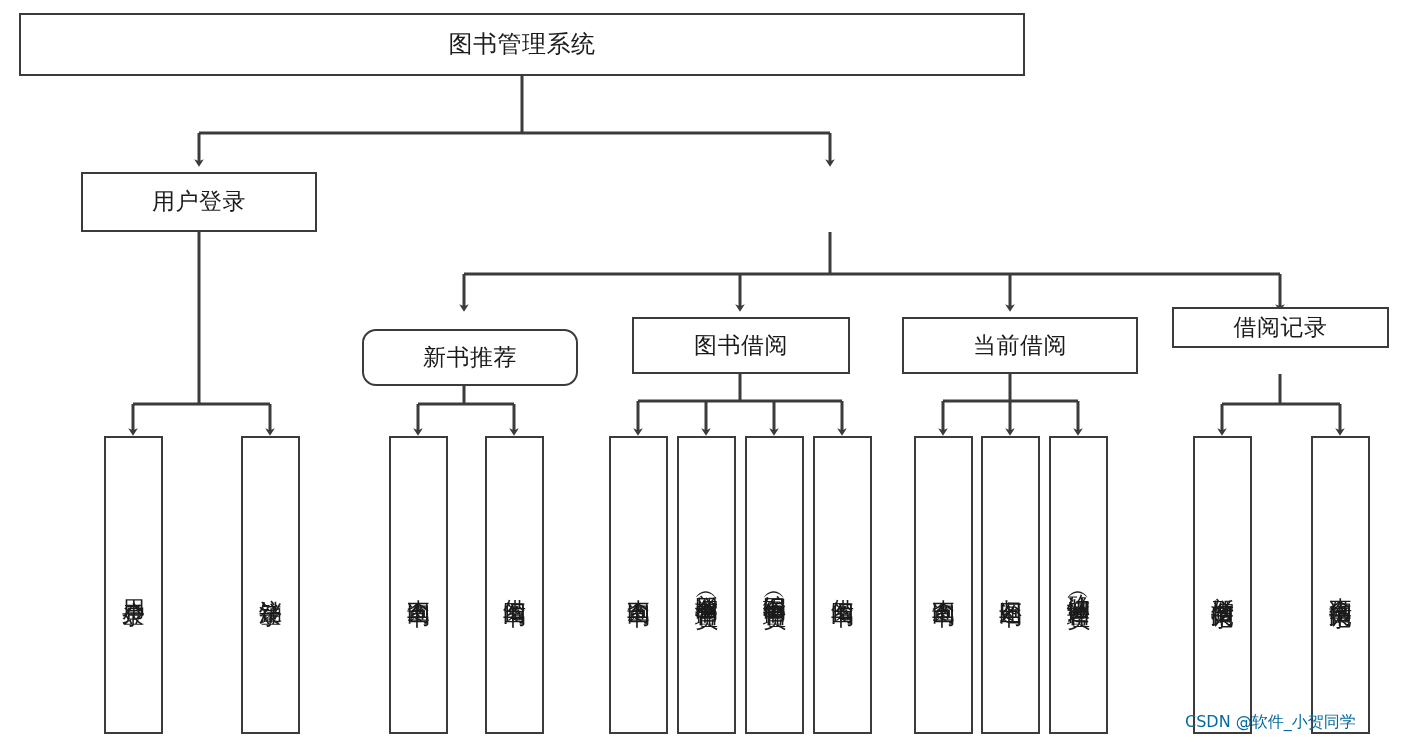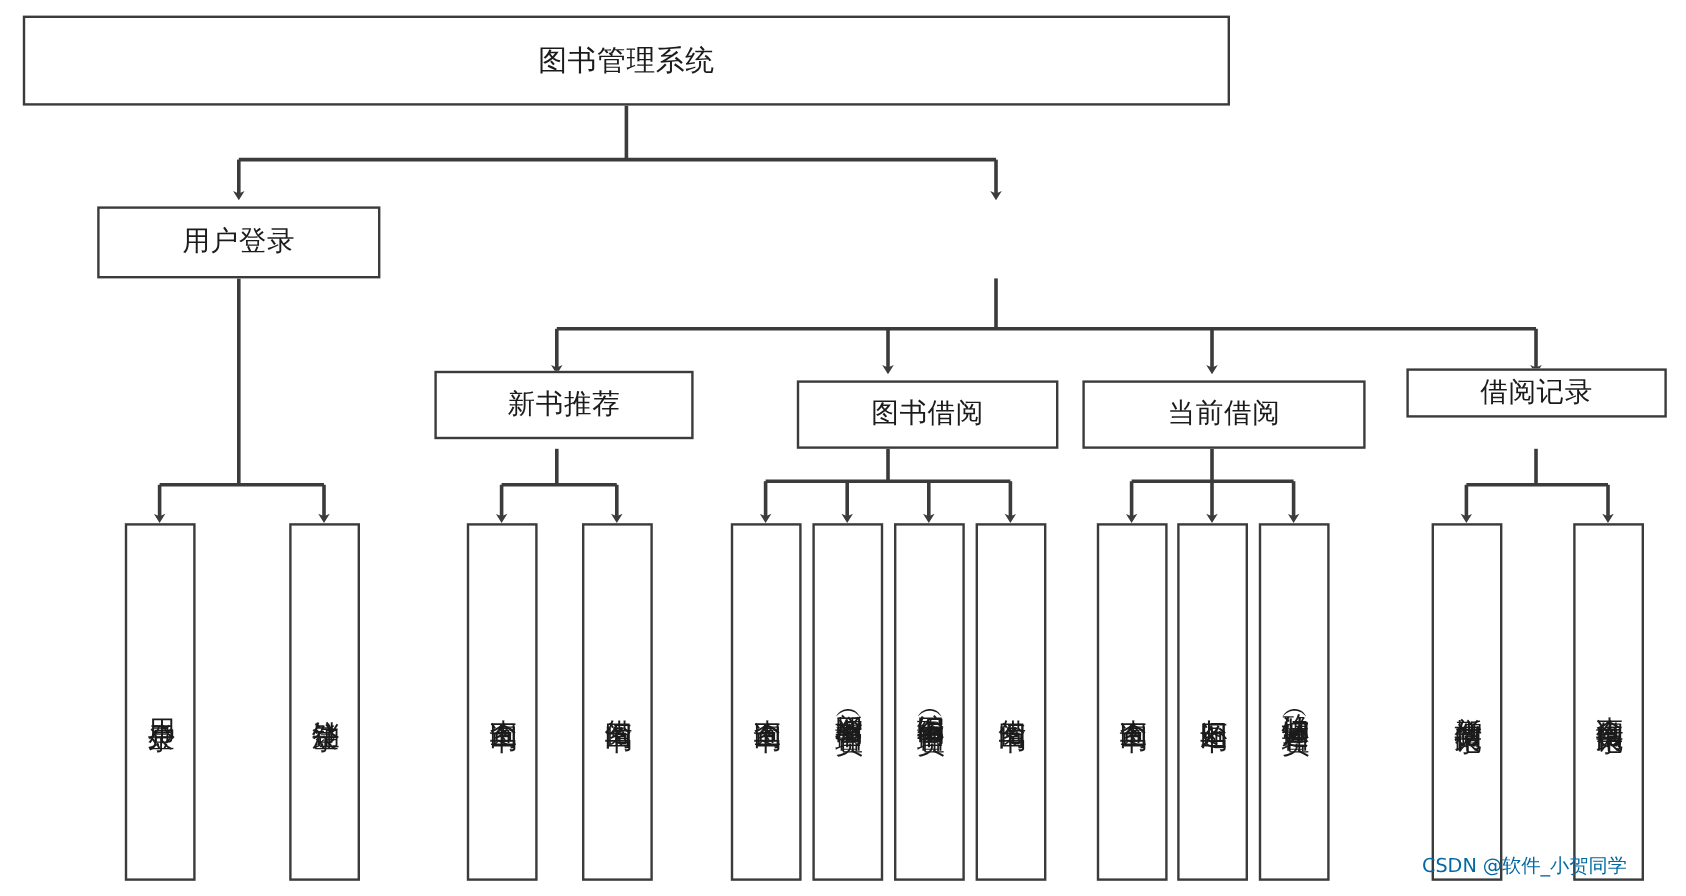--- a/index.html
+++ b/index.html
@@ -119,32 +119,32 @@
       <path d="M1010,401 L1010,432" marker-end="url(#arrow)"></path>
       <path d="M1078,401 L1078,432" marker-end="url(#arrow)"></path>
 
       <path d="M1280,374 L1280,404"></path>
       <path d="M1222,404 L1340,404"></path>
       <path d="M1222,404 L1222,432" marker-end="url(#arrow)"></path>
       <path d="M1340,404 L1340,432" marker-end="url(#arrow)"></path>
     </g>
   </svg>
 
-  <div class="node horiz root" style="left:19px; top:13px; width:1006px; height:75px;">
+  <div class="node horiz root" style="left:19px; top:13px; width:1006px; height:63px;">
     <span class="label">图书管理系统</span>
   </div>
 
   <div class="node horiz" style="left:81px; top:172px; width:236px; height:60px;">
     <span class="label">用户登录</span>
   </div>
 
-  <div class="node horiz" style="left:362px; top:309px; width:216px; height:57px;">
+  <div class="node horiz" style="left:362px; top:329px; width:216px; height:57px;border-radius:14px;">
     <span class="label">新书推荐</span>
   </div>
-  <div class="node horiz" style="left:664px; top:317px; width:218px; height:57px;">
+  <div class="node horiz" style="left:632px; top:317px; width:218px; height:57px;">
     <span class="label">图书借阅</span>
   </div>
   <div class="node horiz" style="left:902px; top:317px; width:236px; height:57px;">
     <span class="label">当前借阅</span>
   </div>
   <div class="node horiz" style="left:1172px; top:307px; width:217px; height:41px;">
     <span class="label">借阅记录</span>
   </div>
 
   <div class="node vert" style="left:104px; top:436px; width:59px; height:298px;">

